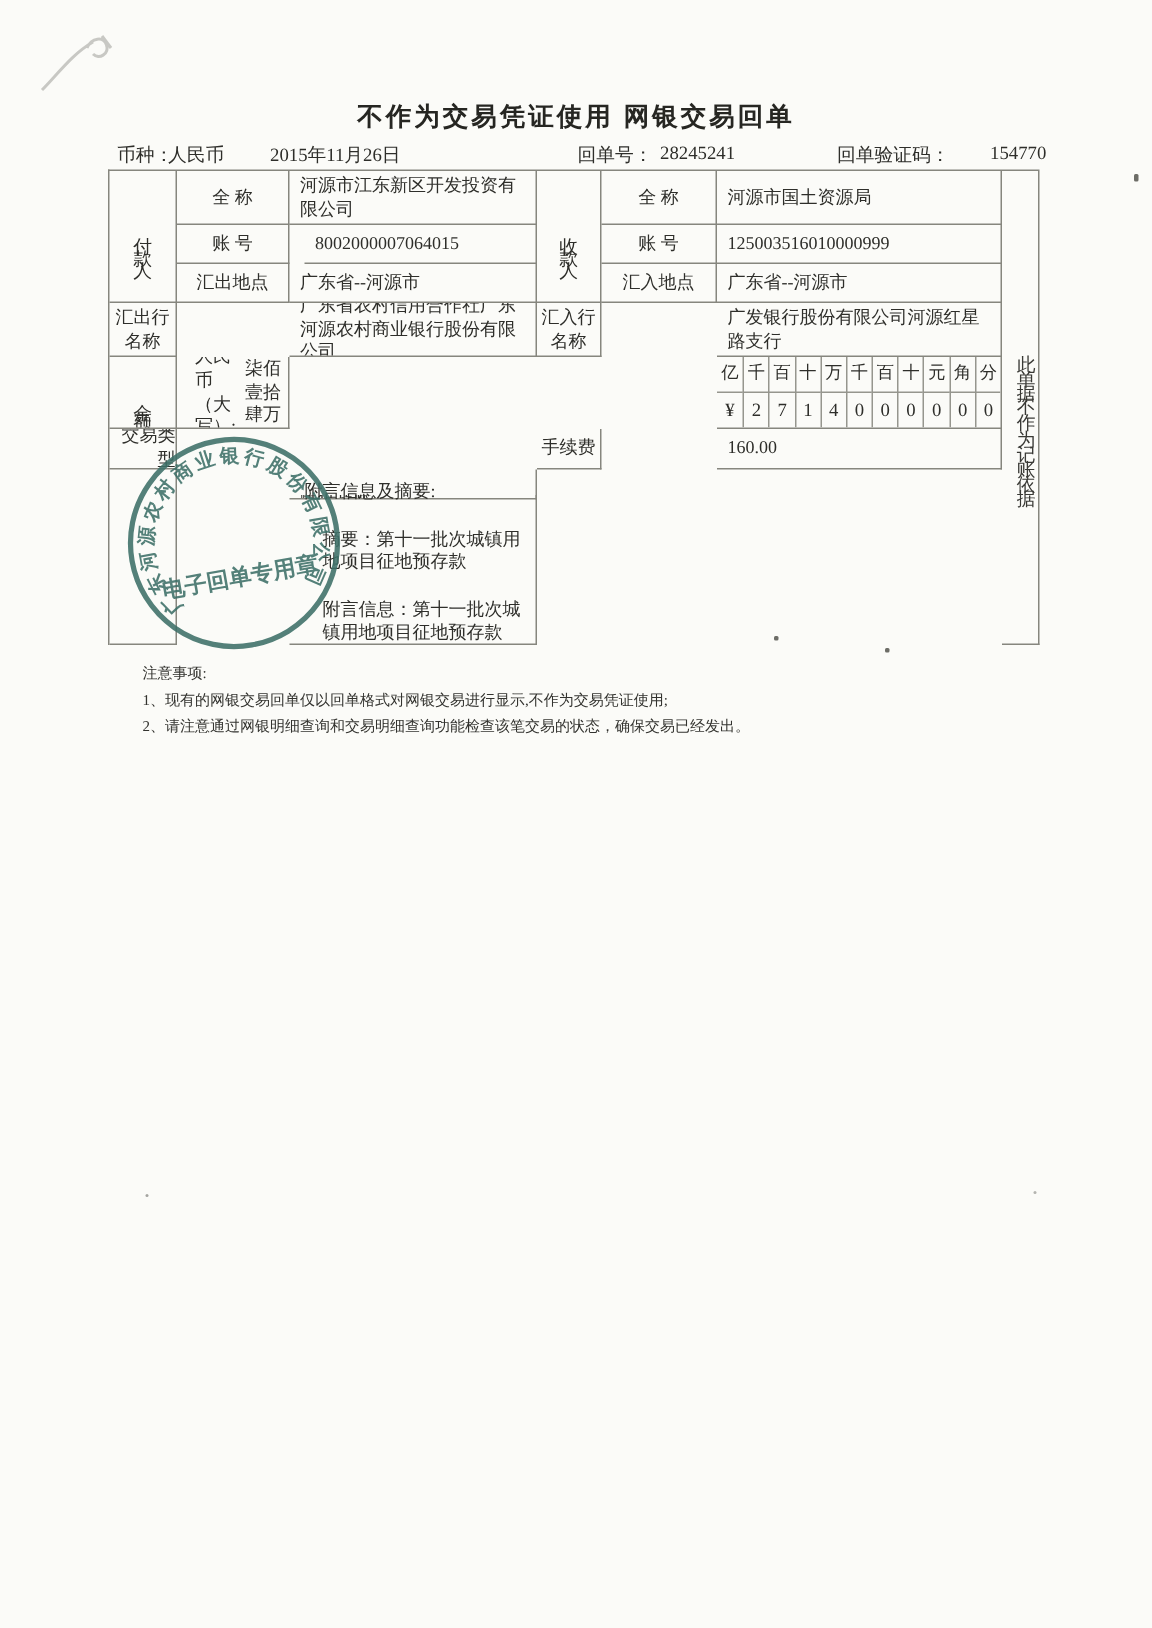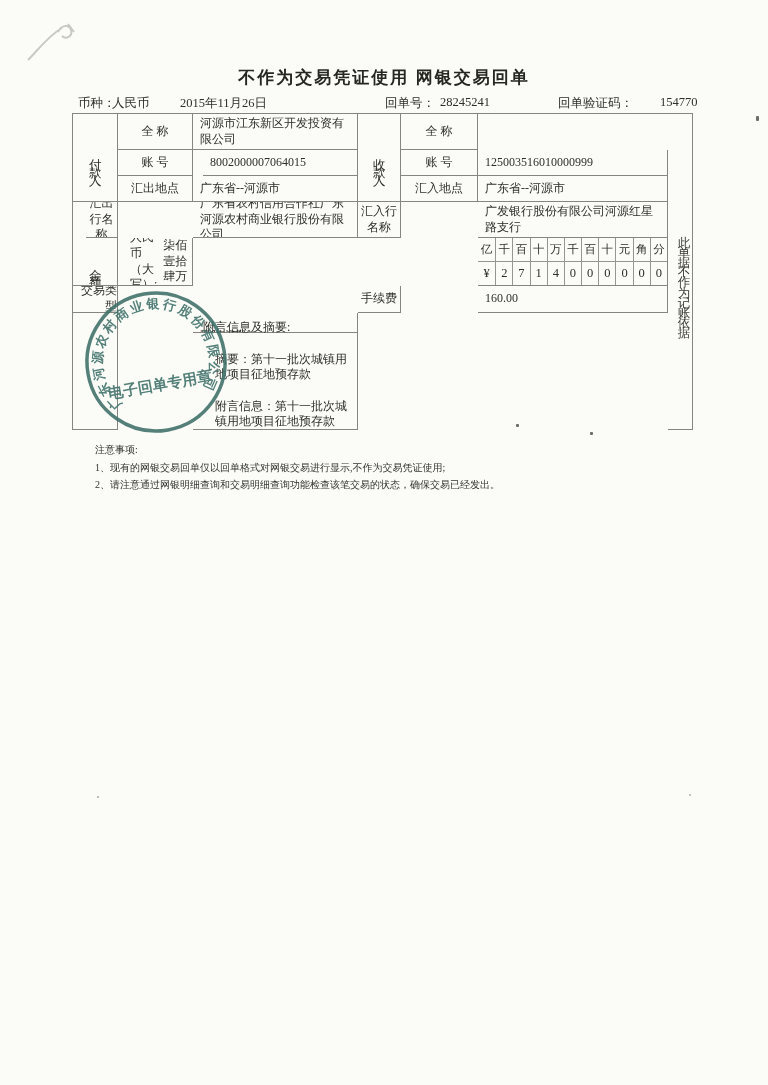--- a/index.html
+++ b/index.html
@@ -93,34 +93,35 @@
   </div>
 
   <div class="tbl">
 
     <div class="c role r1s3" style="grid-column:1;">付款人</div>
     <div class="c lbl" style="grid-column:2;grid-row:1;">全 称</div>
     <div class="c val" style="grid-column:3;grid-row:1;">河源市江东新区开发投资有限公司</div>
 
     <div class="c role r1s3" style="grid-column:4;">收款人</div>
     <div class="c lbl" style="grid-column:5;grid-row:1;">全 称</div>
+    <div class="c val" style="grid-column:6;grid-row:1;">河源市国土资源局</div>
 
     <div class="c sidebar">此单据不作为记账依据</div>
 
     <div class="c lbl" style="grid-column:2;grid-row:2;">账 号</div>
     <div class="c val" style="grid-column:3;grid-row:2;margin-left:10px;">8002000007064015</div>
     <div class="c lbl" style="grid-column:5;grid-row:2;">账 号</div>
     <div class="c val" style="grid-column:6;grid-row:2;">125003516010000999</div>
 
     <div class="c lbl" style="grid-column:2;grid-row:3;">汇出地点</div>
     <div class="c val" style="grid-column:3;grid-row:3;">广东省--河源市</div>
     <div class="c lbl" style="grid-column:5;grid-row:3;">汇入地点</div>
     <div class="c val" style="grid-column:6;grid-row:3;">广东省--河源市</div>
 
-    <div class="c lbl cspan2" style="grid-column:1;grid-row:4;margin-left:13px;">汇出行名称</div>
+    <div class="c lbl cspan2" style="grid-column:1;grid-row:4;">汇出行名称</div>
     <div class="c val" style="grid-column:3;grid-row:4;">广东省农村信用合作社广东河源农村商业银行股份有限公司</div>
     <div class="c lbl cspan2" style="grid-column:4;grid-row:4;">汇入行名称</div>
     <div class="c val" style="grid-column:6;grid-row:4;">广发银行股份有限公司河源红星路支行</div>
 
     <div class="c role" style="grid-column:1;grid-row:5;letter-spacing:5px;padding-top:4px;">金额</div>
     <div class="c val cspan4 amt-words" style="grid-column:2;grid-row:5;padding-left:12px;">
       <span>人民币（大写）:</span>
       <span>贰仟柒佰壹拾肆万元整</span>
     </div>
     <div class="c dgrid" style="grid-column:6;grid-row:5;">

